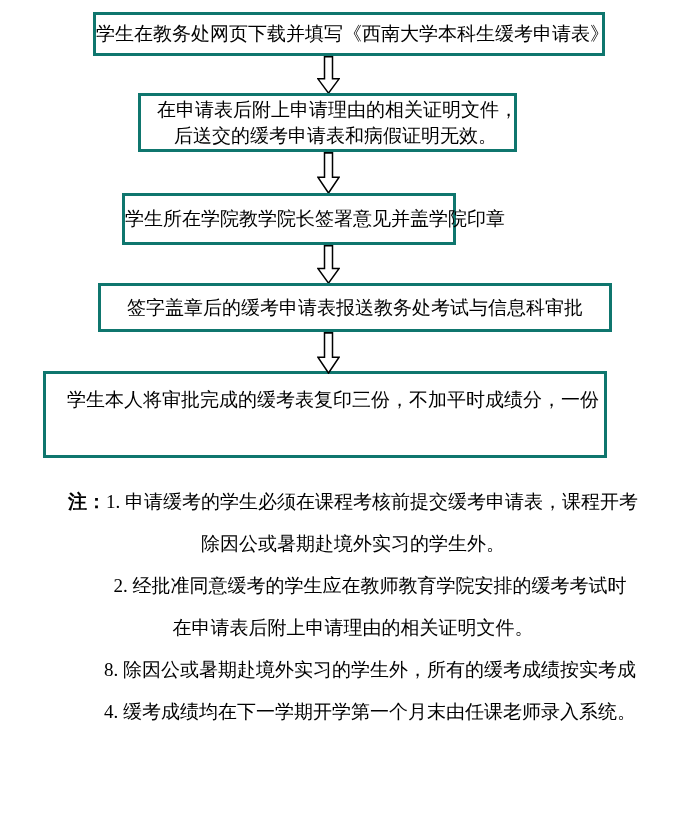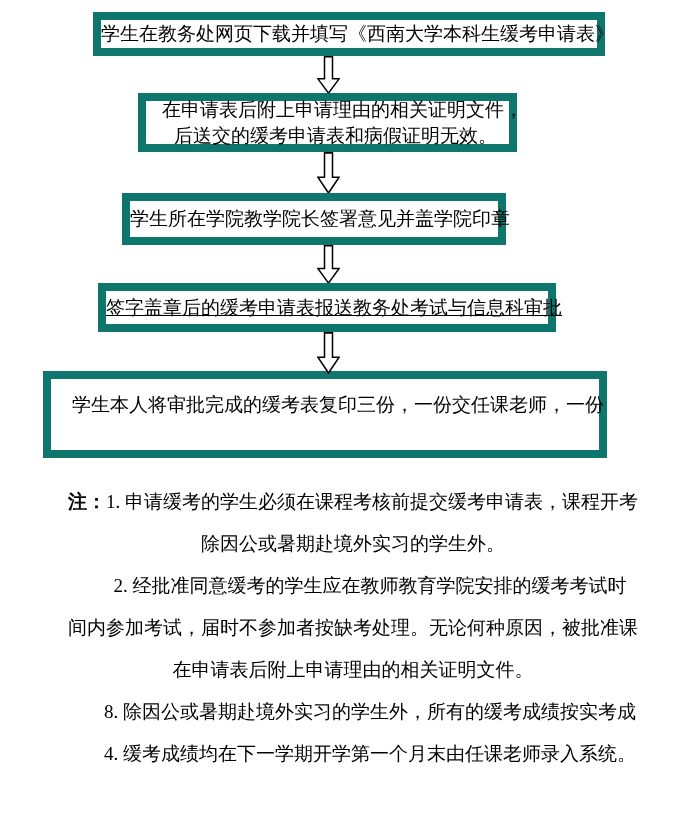--- a/index.html
+++ b/index.html
@@ -2,30 +2,30 @@
 <html><head>
 <meta charset="utf-8">
 <style>
   html,body{margin:0;padding:0;background:#fff;}
   .page{
     position:relative;width:692px;height:830px;background:#ffffff;
     font-family:"Liberation Serif","DejaVu Serif",serif;color:#000;
     overflow:hidden;
   }
   .box{
-    position:absolute;border:8px solid #0f766e;background:#fff;
+    position:absolute;border:3px solid #0f766e;background:#fff;
     box-sizing:border-box;display:flex;flex-direction:column;justify-content:center;
   }
   .box .line{
     white-space:nowrap;font-size:19px;line-height:26px;text-align:center;
   }
   #box1{left:93px;top:12px;width:512px;height:44px;}
   #box2{left:138px;top:93px;width:379px;height:59px;padding-left:16px;}
-  #box3{left:122px;top:193px;width:384px;height:52px;}
-  #box4{left:98px;top:283px;width:458px;height:49px;text-decoration:underline;}
+  #box3{left:122px;top:193px;width:334px;height:52px;}
+  #box4{left:98px;top:283px;width:514px;height:49px;}
   #box5{left:43px;top:371px;width:564px;height:87px;justify-content:flex-start;padding:5px 5px 0 5px;}
   #box5 .line{text-align:left;line-height:41px;}
   #box5 .line.first{text-indent:16px;}
   .arrow{position:absolute;left:317px;width:23px;}
   #arrow1{top:56px;height:38px;}
   #arrow2{top:152px;height:42px;}
   #arrow3{top:245px;height:39px;}
   #arrow4{top:332px;height:42px;z-index:2;}
   .notes{
     position:absolute;left:57px;top:481px;width:592px;
@@ -67,26 +67,25 @@
 
   <div class="box" id="box4">
     <div class="line">签字盖章后的缓考申请表报送教务处考试与信息科审批</div>
   </div>
 
   <svg class="arrow" id="arrow4" viewBox="0 0 23 40" preserveAspectRatio="none">
     <polygon points="7.5,0.8 15.5,0.8 15.5,24 22.1,24 11.5,39.1 0.9,24 7.5,24" fill="#ffffff" stroke="#000000" stroke-width="1.5"></polygon>
   </svg>
 
   <div class="box" id="box5">
-    <div class="line first">学生本人将审批完成的缓考表复印三份，一份交任课老师，一份</div>
+    <div class="line first">学生本人将审批完成的缓考表复印三份，不加平时成绩分，一份</div>
   </div>
 
   <div class="notes">
     <div class="note-line"><span class="notes-label">注：</span><span>1. 申请缓考的学生必须在课程考核前提交缓考申请表，课程开考</span></div>
     <div class="note-line">除因公或暑期赴境外实习的学生外。</div>
     <div class="note-line indent">2. 经批准同意缓考的学生应在教师教育学院安排的缓考考试时</div>
-    <div class="note-line">间内参加考试，届时不参加者按缺考处理。无论何种原因，被批准课</div>
     <div class="note-line">在申请表后附上申请理由的相关证明文件。</div>
     <div class="note-line indent">8. 除因公或暑期赴境外实习的学生外，所有的缓考成绩按实考成</div>
     <div class="note-line indent">4. 缓考成绩均在下一学期开学第一个月末由任课老师录入系统。</div>
   </div>
 
 </div>
 
 </body></html>

